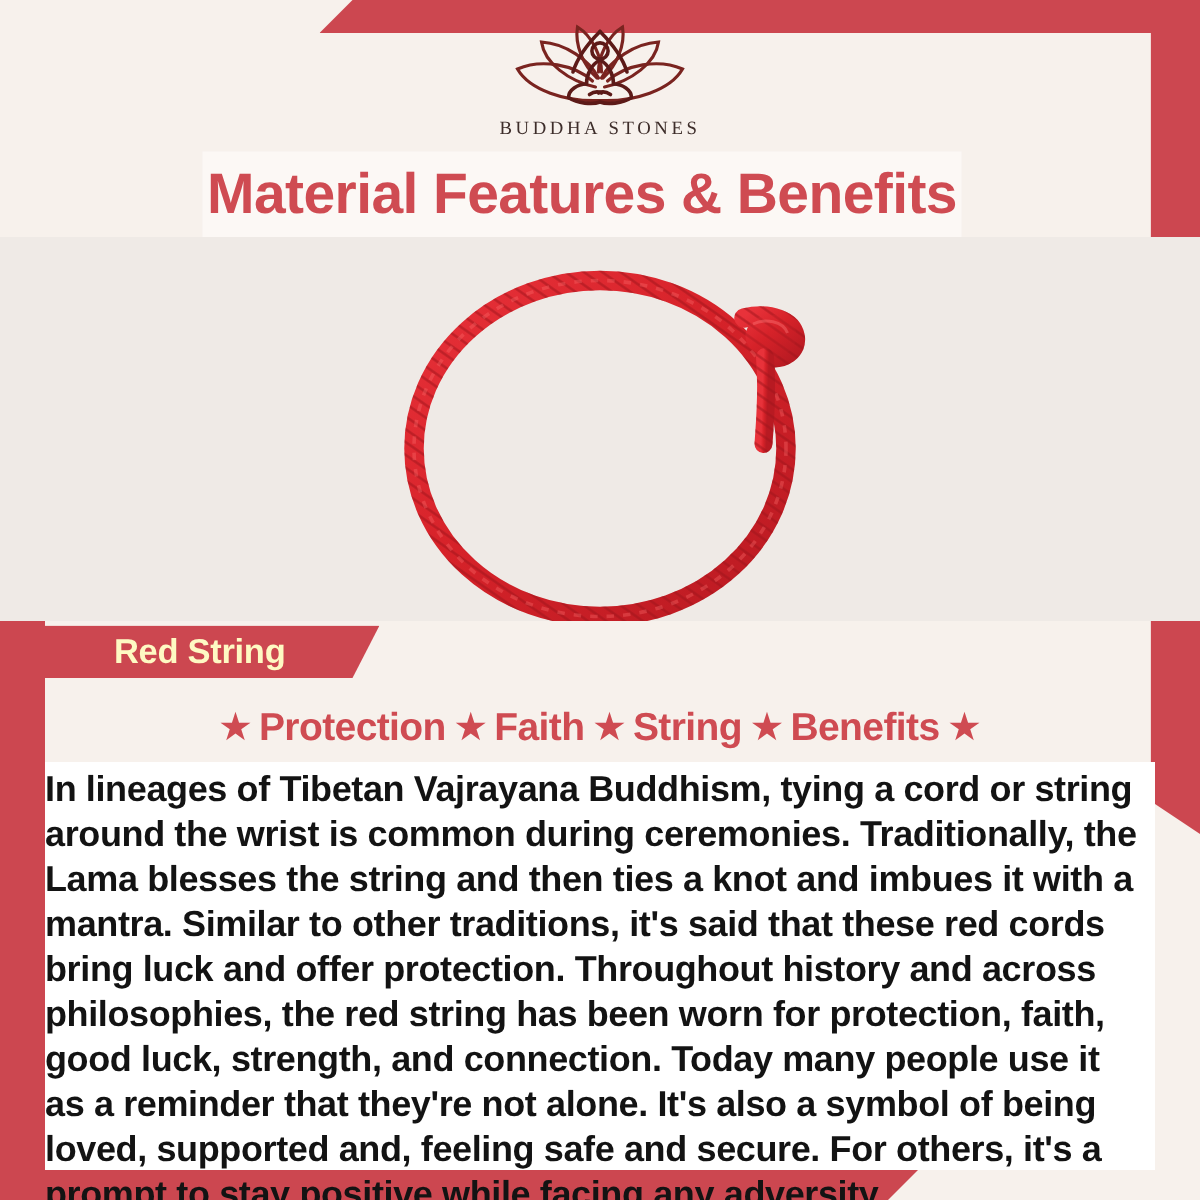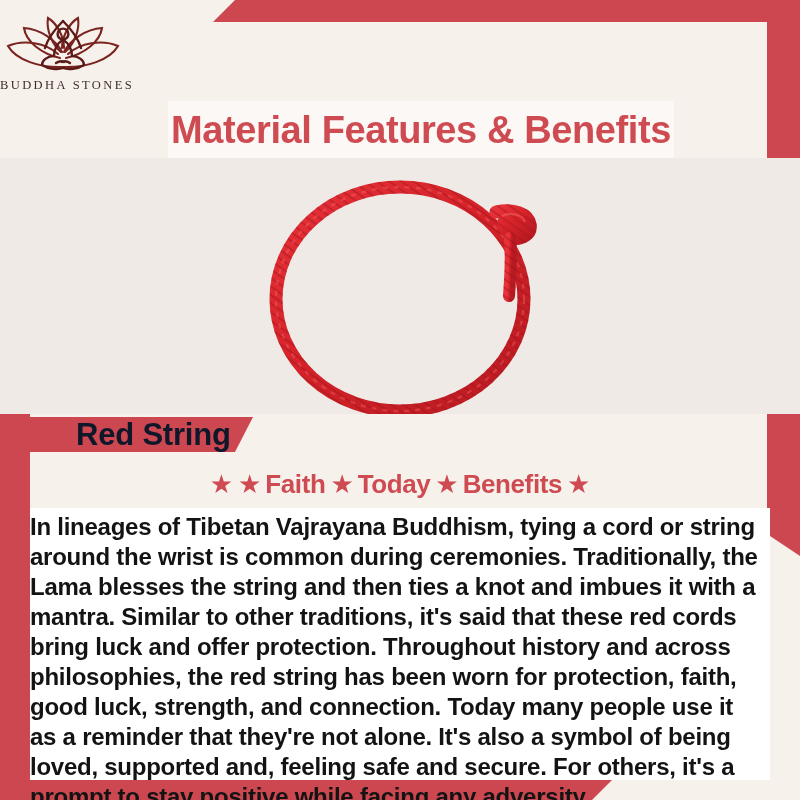--- a/index.html
+++ b/index.html
@@ -30,34 +30,34 @@
   }
   .bar-bottom {
     position:absolute; bottom:0; left:0; width:620px; height:28px;
     background:#cc4750;
     clip-path: polygon(0 0, 100% 0, calc(100% - 28px) 100%, 0 100%);
   }
 
   
   .brand {
     position:absolute; top:10px; left:0; width:800px;
-    display:flex; flex-direction:column; 
+    display:flex; flex-direction:column; align-items:center;
     z-index:4;
   }
   .logo-mark { width:126px; height:66px; display:block; }
   .brand-name {
     margin-top:2px;
     font-family:"Liberation Serif", serif;
     font-size:12.5px; letter-spacing:2.4px; color:#3d2d2a; font-weight:400;
     white-space:nowrap;
   }
 
   
   .headline-wrap {
-    position:absolute; top:101px; left:168px; width:506px; height:57px;
+    position:absolute; top:101px; left:135px; width:506px; height:57px;
     background:#fcf8f5;
     display:flex; align-items:center; justify-content:center;
     z-index:3;
   }
   .headline {
     font-size:38px; font-weight:bold; color:#cf4b52;
     letter-spacing:-0.4px; white-space:nowrap; line-height:1;
   }
 
   
@@ -70,21 +70,21 @@
 
   
   .ribbon {
     position:absolute; top:417px; left:30px; width:223px; height:35px;
     background:#cc4750;
     clip-path: polygon(0 0, 100% 0, calc(100% - 18px) 100%, 0 100%);
     display:flex; align-items:center;
     z-index:4;
   }
   .ribbon-label {
-    color:#0f172a; font-size:31px; font-weight:bold; letter-spacing:-0.2px;
+    color:#fef9c3; font-size:23px; font-weight:bold; letter-spacing:-0.2px;
     padding-left:46px; white-space:nowrap;
   }
 
   
   .features {
     position:absolute; top:466px; left:0; width:800px; height:36px;
     display:flex; align-items:center; justify-content:center;
     gap:5px; z-index:4;
   }
   .feature { display:flex; align-items:center; gap:4px; white-space:nowrap; }
@@ -180,28 +180,29 @@
     <div class="headline">Material Features &amp; Benefits</div>
   </div>
 
   <div class="ribbon">
     <span class="ribbon-label">Red String</span>
   </div>
 
   <div class="features">
     <span class="feature">
       <span class="star">★</span>
+      <span class="txt">Protection</span>
     </span>
     <span class="feature">
       <span class="star">★</span>
       <span class="txt">Faith</span>
     </span>
     <span class="feature">
       <span class="star">★</span>
-      <span class="txt">Today</span>
+      <span class="txt">String</span>
     </span>
     <span class="feature">
       <span class="star">★</span>
       <span class="txt">Benefits</span>
     </span>
     <span class="feature">
       <span class="star">★</span>
     </span>
   </div>
 

